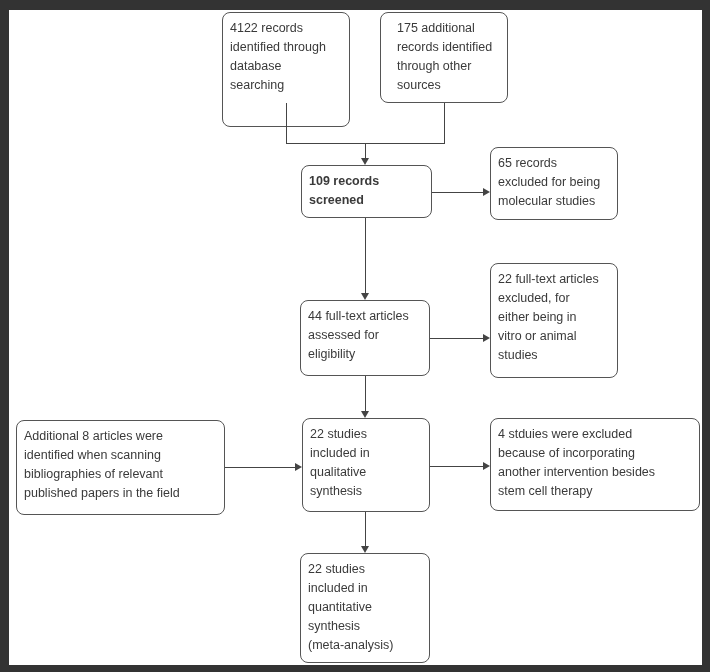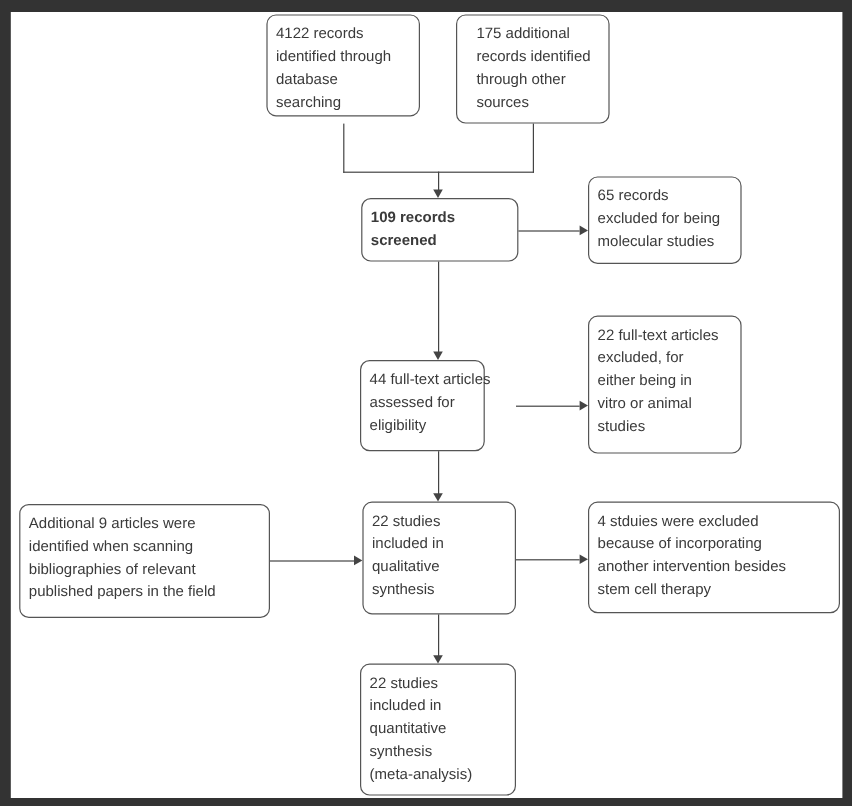--- a/index.html
+++ b/index.html
@@ -41,25 +41,25 @@
     border-top: 7px solid #444444;
   }
   .arr-right {
     position: absolute;
     width: 0; height: 0;
     border-top: 4px solid transparent;
     border-bottom: 4px solid transparent;
     border-left: 7px solid #444444;
   }
   
-  .box-a { left: 222px; top: 12px;  width: 128px; height: 85px; }
+  .box-a { left: 222px; top: 12px;  width: 128px; height: 115px; }
   .box-b { left: 380px; top: 12px;  width: 128px; height: 91px; padding-left: 16px; }
   .box-c { left: 301px; top: 165px; width: 131px; height: 53px; font-weight: bold; }
   .box-d { left: 490px; top: 147px; width: 128px; height: 73px; }
-  .box-e { left: 300px; top: 300px; width: 104px; height: 76px; }
+  .box-e { left: 300px; top: 300px; width: 130px; height: 76px; }
   .box-f { left: 490px; top: 263px; width: 128px; height: 115px; }
   .box-g { left: 16px;  top: 420px; width: 209px; height: 95px; }
   .box-h { left: 302px; top: 418px; width: 128px; height: 94px; }
   .box-i { left: 490px; top: 418px; width: 210px; height: 93px; }
   .box-j { left: 300px; top: 553px; width: 130px; height: 110px; }
 </style>
 </head>
 <body>
 
 <div class="screen">
@@ -79,21 +79,21 @@
 excluded for being
 molecular studies</div>
   <div class="box box-e">44 full-text articles
 assessed for
 eligibility</div>
   <div class="box box-f">22 full-text articles
 excluded, for
 either being in
 vitro or animal
 studies</div>
-  <div class="box box-g">Additional 9 articles were
+  <div class="box box-g">Additional 8 articles were
 identified when scanning
 bibliographies of relevant
 published papers in the field</div>
   <div class="box box-h">22 studies
 included in
 qualitative
 synthesis</div>
   <div class="box box-i">4 stduies were excluded
 because of incorporating
 another intervention besides

